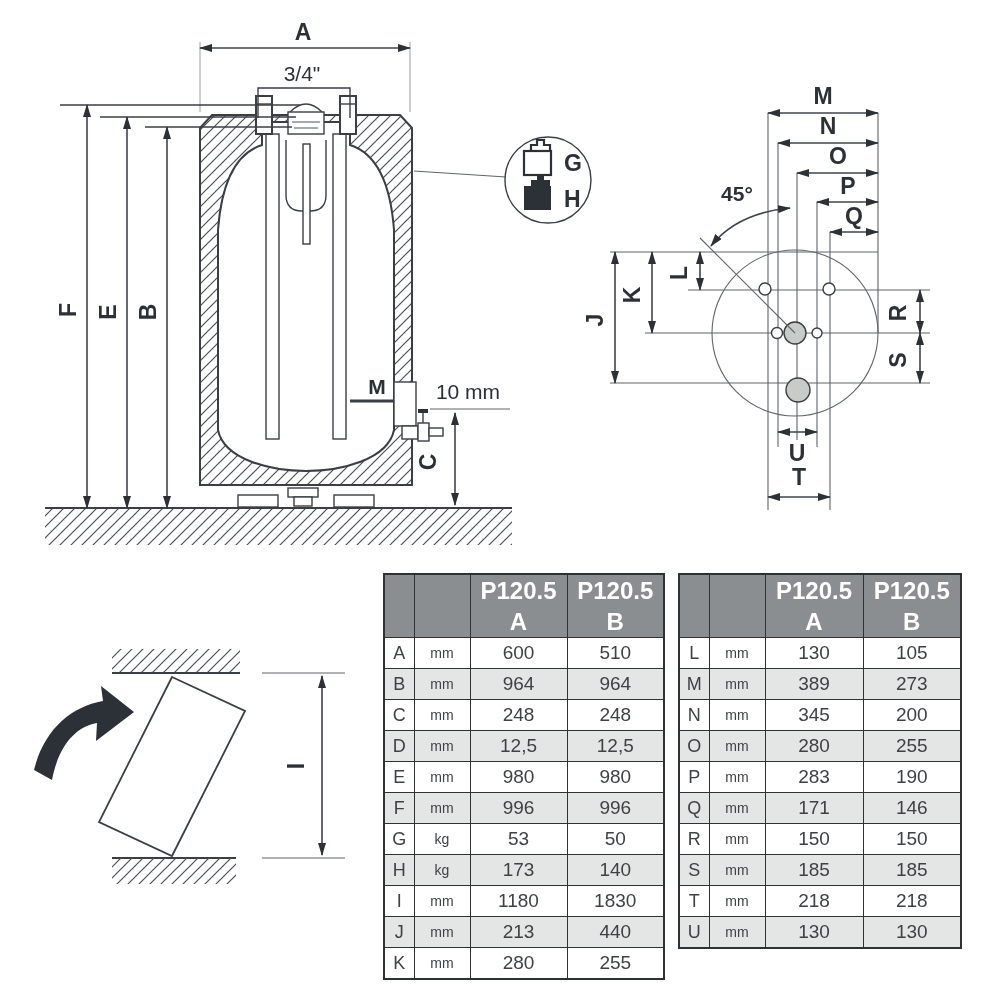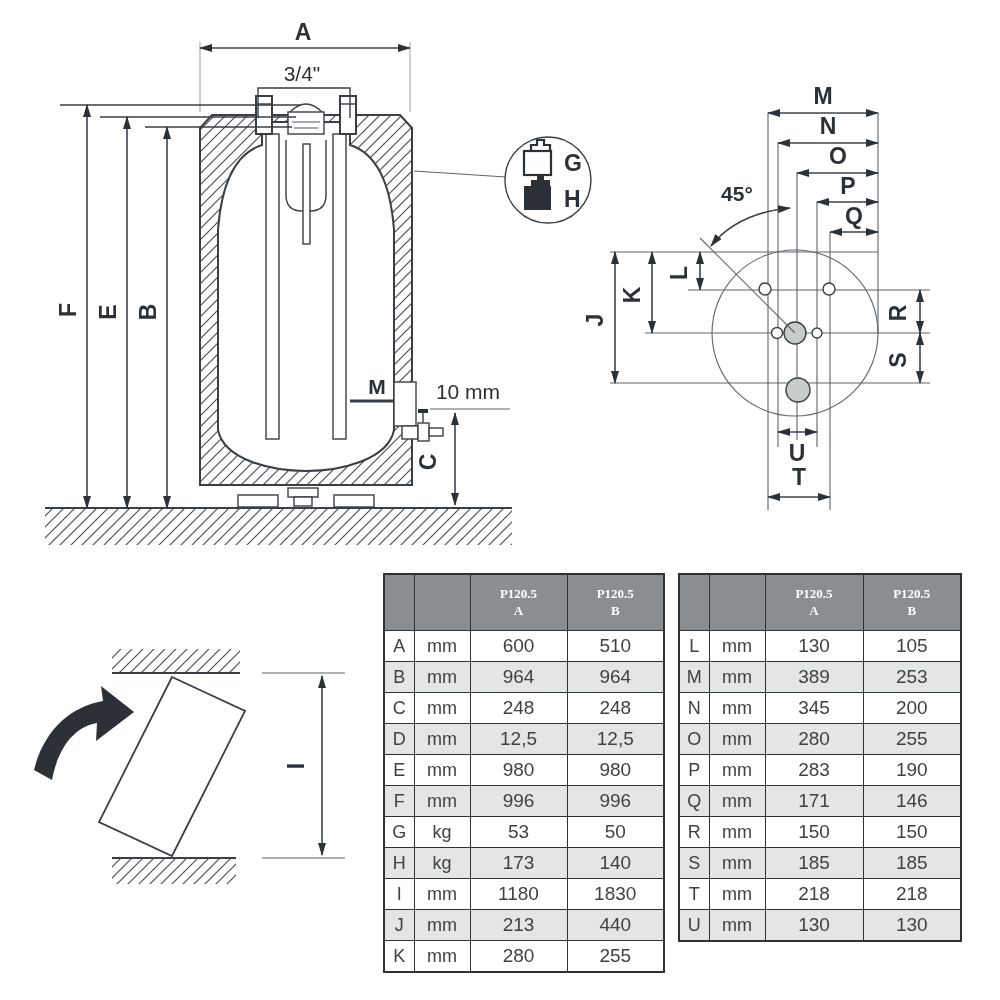--- a/index.html
+++ b/index.html
@@ -18,25 +18,25 @@
   .sub{font:21px "Liberation Sans",sans-serif;fill:#2c3137;}
   .whitefill{fill:#fff;}
   .grayfill{fill:#c7ccc8;}
   .darkfill{fill:#2c3137;}
 
   
   .tbl{position:absolute;}
   .tbl table{border-collapse:collapse;table-layout:fixed;width:100%;
              font-family:"Liberation Sans",sans-serif;border:2px solid #2f3234;}
   .tbl th,.tbl td{border:1.5px solid #2f3234;text-align:center;padding:0;overflow:hidden;}
-  .tbl th{background:#8b8e90;color:#fff;font-size:13px;font-weight:bold;height:55px;
-          vertical-align:middle;line-height:1.3;font-family:Liberation Serif, serif;}
+  .tbl th{background:#8b8e90;color:#fff;font-size:24px;font-weight:bold;height:55px;
+          vertical-align:middle;line-height:1.3;}
   .tbl td{height:30px;font-size:19px;color:#3e4245;background:#fff;}
   .tbl td:first-child{font-size:18px;}
-  .tbl td:nth-child(2){font-size:18px;}
+  .tbl td:nth-child(2){font-size:14px;}
   .tbl tbody tr:nth-child(even) td{background:#e4e5e5;}
 </style>
 </head>
 <body>
 
 <div id="page">
 
 <svg id="drawing" width="1000" height="1000" viewBox="0 0 1000 1000">
   <defs>
     <pattern id="hatch" width="11" height="11" patternUnits="userSpaceOnUse">
@@ -312,21 +312,21 @@
           <tr>
             <td>L</td>
             <td>mm</td>
             <td>130</td>
             <td>105</td>
           </tr>
           <tr>
             <td>M</td>
             <td>mm</td>
             <td>389</td>
-            <td>253</td>
+            <td>273</td>
           </tr>
           <tr>
             <td>N</td>
             <td>mm</td>
             <td>345</td>
             <td>200</td>
           </tr>
           <tr>
             <td>O</td>
             <td>mm</td>

